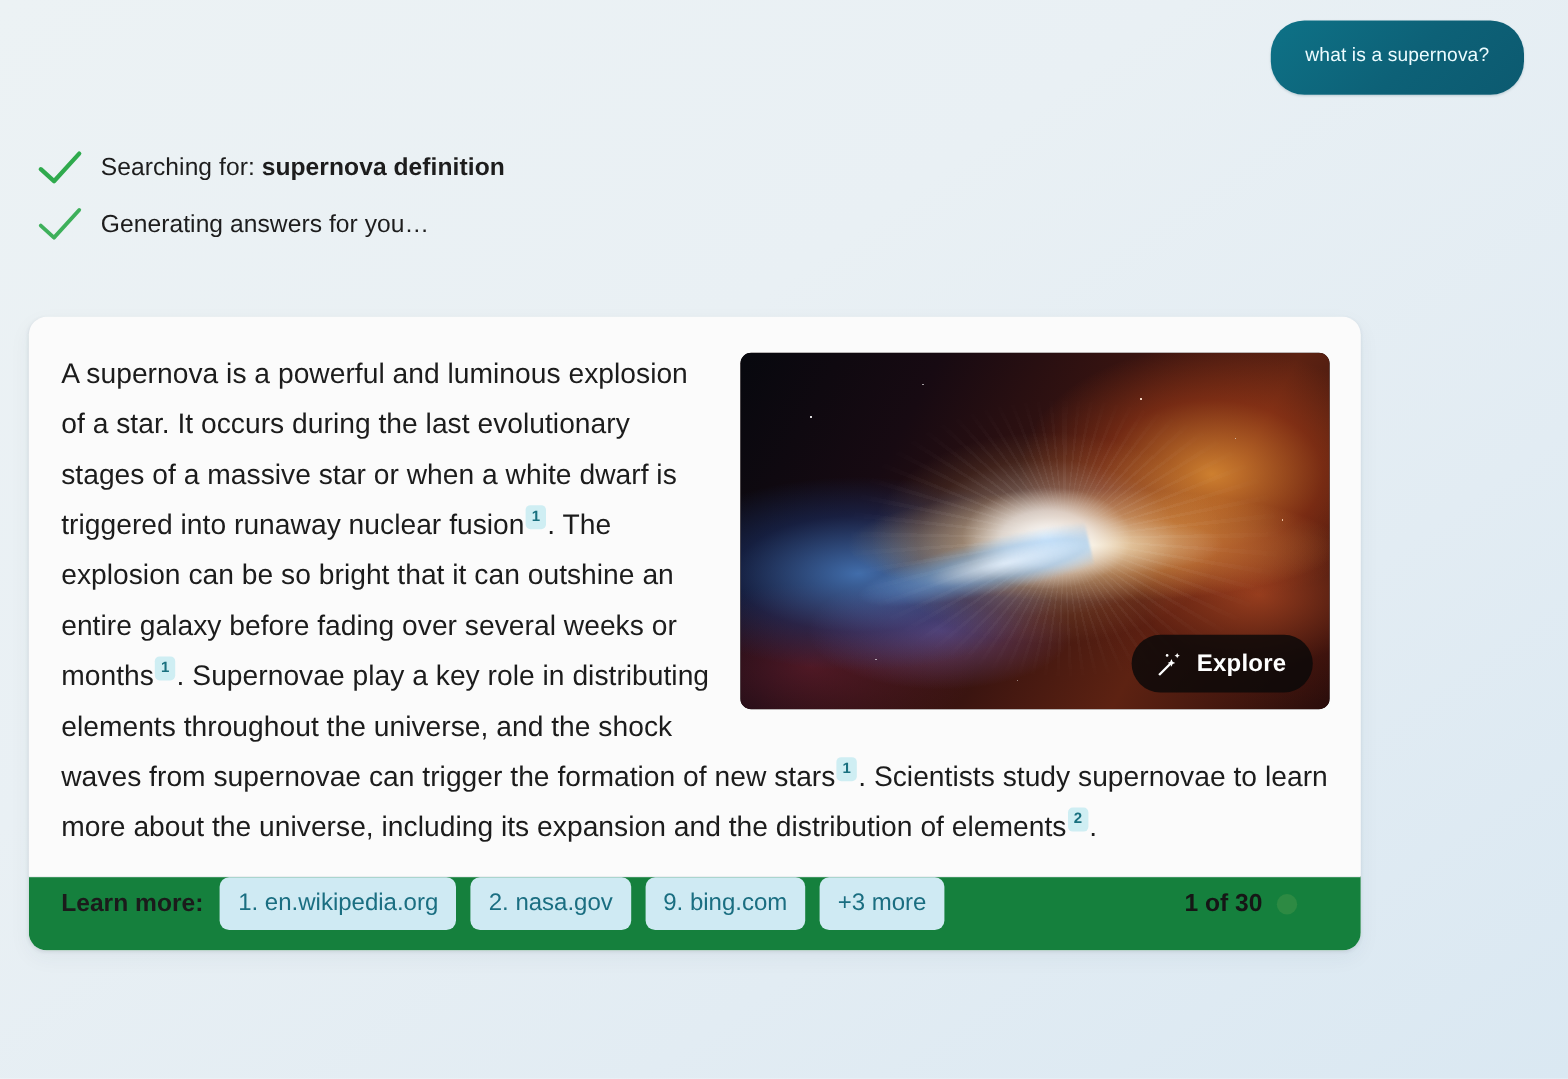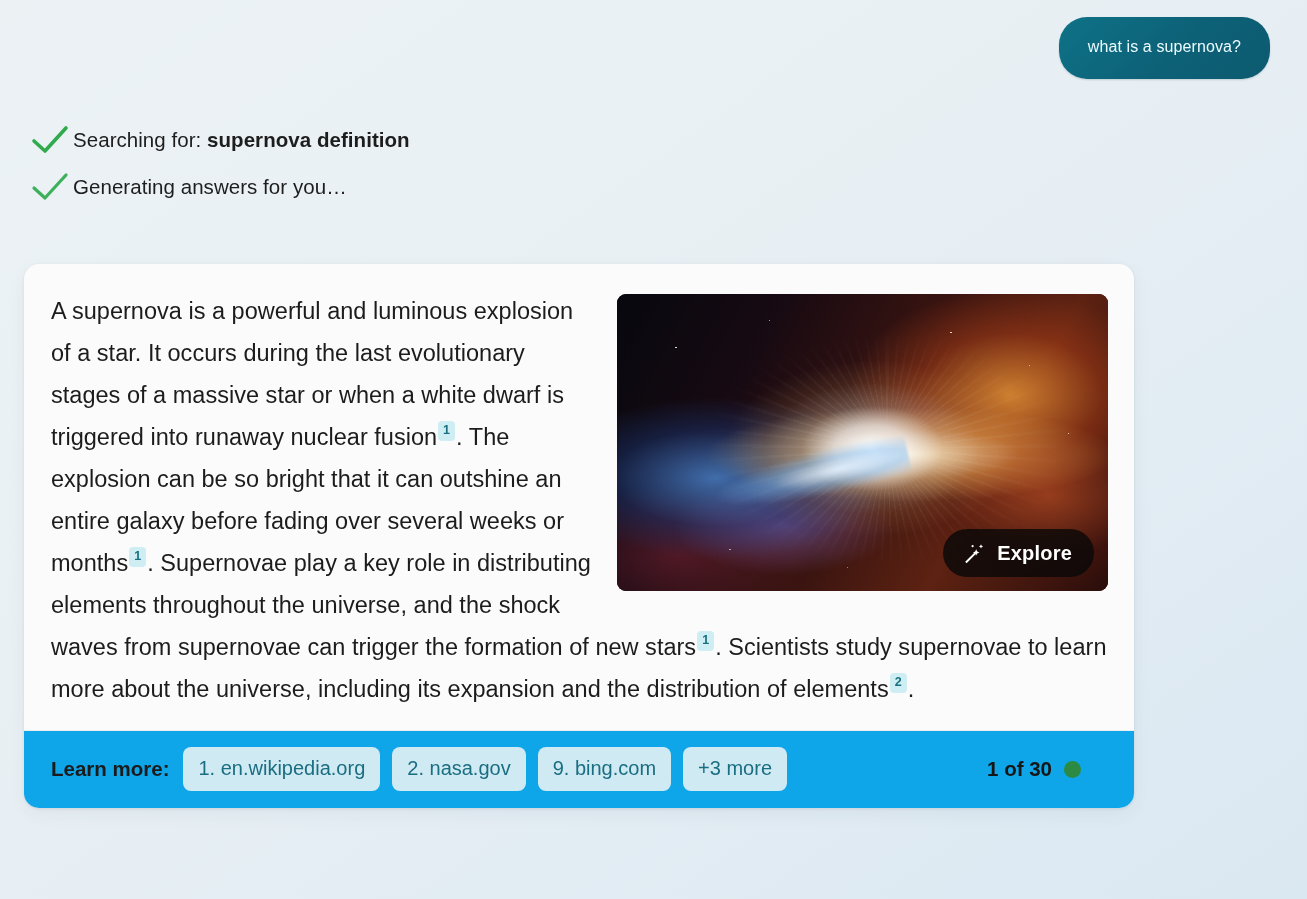--- a/index.html
+++ b/index.html
@@ -46,21 +46,21 @@
   }
   .check-icon {
     width: 40px;
     height: 34px;
     flex: 0 0 40px;
     display: block;
   }
   .status-text {
     font-size: 20.5px;
     color: #1d1d1d;
-    margin-left: 3px;
+    margin-left: 14px;
     letter-spacing: 0.05px;
   }
   .status-text b { font-weight: 700; }
 
   
   .answer-card {
     position: absolute;
     left: 24px;
     top: 264px;
     width: 1110px;
@@ -170,22 +170,22 @@
     vertical-align: 11px;
     margin: 0 1px;
     cursor: pointer;
   }
 
   
   .card-footer {
     border-top: 1px solid #eceef0;
     display: flex;
     align-items: center;
-    padding: 16px 24px 17px 27px;
-    background: #0ea5e9;
+    padding: 0 24px 17px 27px;
+    background: #15803d;
     text-align: right;
   }
   .learn-label {
     font-size: 20.5px;
     font-weight: 700;
     color: #1b1b1b;
     margin-right: 14px;
     white-space: nowrap;
   }
   .source-chip {

